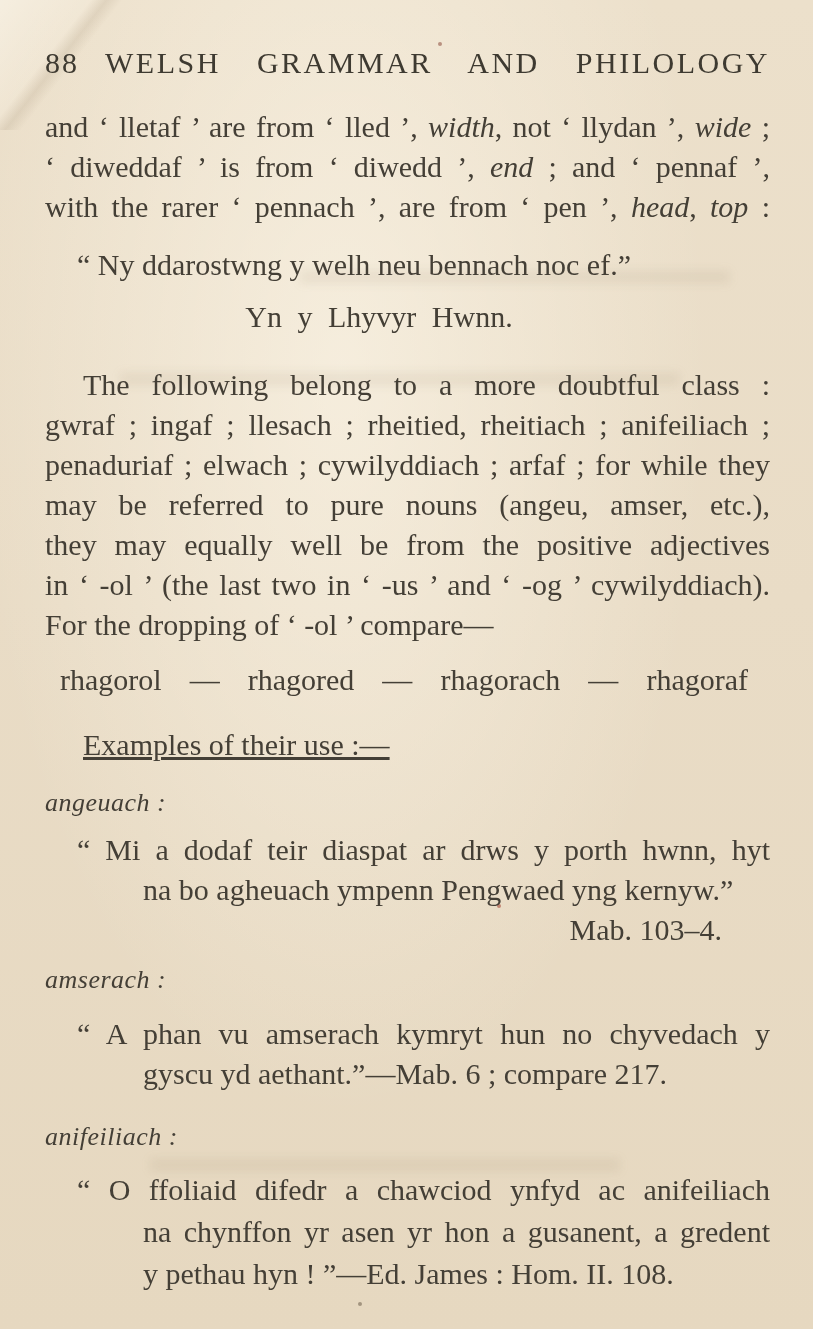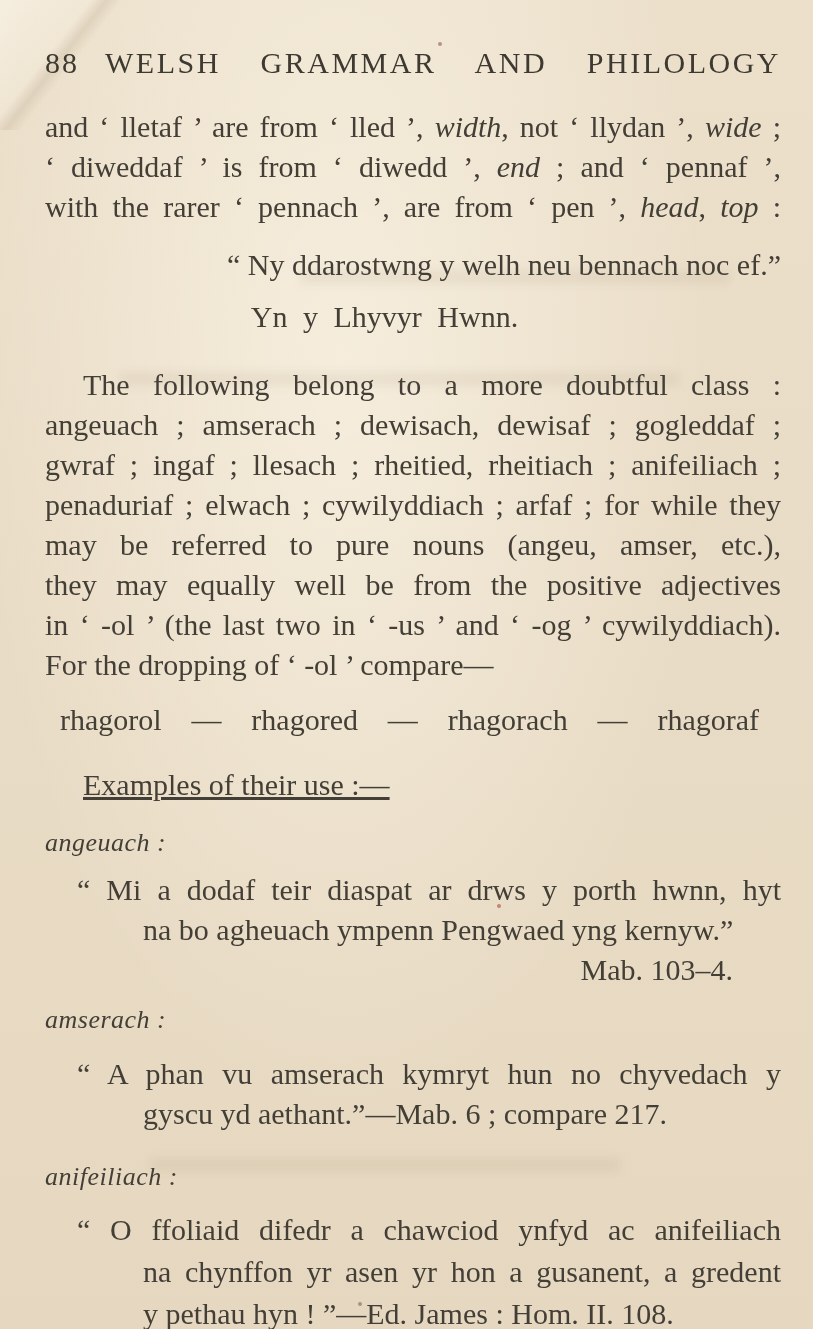--- a/index.html
+++ b/index.html
@@ -8,21 +8,21 @@
     position:relative;
     overflow:hidden;
     font-family:"Liberation Serif", serif;
     color:#443f36;
     background:
       radial-gradient(ellipse at 42% 28%, rgba(255,250,238,0.55) 0%, rgba(255,250,238,0) 55%),
       linear-gradient(180deg, #ece0cb 0%, #e9dcc6 45%, #e6d8c0 100%);
   }
   .page {
     position:absolute; inset:0;
-    padding:45px 32px 0 45px;
+    padding:45px 43px 0 45px;
     box-sizing:border-box;
   }
   
   .fold {
     position:absolute; top:0; left:0; width:165px; height:130px;
     background: linear-gradient(128deg,
       rgba(255,252,244,0.50) 0%,
       rgba(255,250,240,0.22) 34%,
       rgba(120,100,72,0.12) 40%,
       rgba(120,100,72,0.0) 46%);
@@ -42,21 +42,21 @@
     flex:1 1 auto; margin-left:26px; display:block;
     text-align:justify; text-align-last:justify;
     letter-spacing:2.5px;
   }
 
   .line { font-size:30px; line-height:40px; white-space:normal; }
   .j    { text-align:justify; text-align-last:justify; }
 
   .para1 { margin-top:26px; }
   .blockquote1 { margin-top:18px; }
-  .q-first   { padding-left:32px;text-align:right; }
+  .q-first   { padding-left:32px; }
   .q-cont    { padding-left:98px; }
   .attribution { text-align:center; padding-right:57px; word-spacing:8px; margin-top:12px; }
   .para2 { margin-top:28px; }
   .indent { text-indent:38px; }
   .gradation { margin-top:15px; padding-left:15px; padding-right:22px; }
   .examples-intro { margin-top:25px;text-decoration:underline; }
   .entry-heading { font-style:italic; font-size:26px; line-height:40px; letter-spacing:0.5px; }
   .eh1 { margin-top:18px; }
   .entry-quote1 { margin-top:7px; }
   .citation { text-align:right; padding-right:48px; }
@@ -90,21 +90,20 @@
     <div class="line j">with the rarer ‘ pennach ’, are from ‘ pen ’, <i>head</i>, <i>top</i> :</div>
   </div>
 
   <div class="blockquote1">
     <div class="line q-first">“ Ny ddarostwng y welh neu bennach noc ef.”</div>
     <div class="line attribution">Yn y Lhyvyr Hwnn.</div>
   </div>
 
   <div class="para2">
     <div class="line j indent">The following belong to a more doubtful class :</div>
-    <div class="line j">angeuach ; amserach ; dewisach, dewisaf ; gogleddaf ;</div>
     <div class="line j">gwraf ; ingaf ; llesach ; rheitied, rheitiach ; anifeiliach ;</div>
     <div class="line j">penaduriaf ; elwach ; cywilyddiach ; arfaf ; for while they</div>
     <div class="line j">may be referred to pure nouns (angeu, amser, etc.),</div>
     <div class="line j">they may equally well be from the positive adjectives</div>
     <div class="line j">in ‘ -ol ’ (the last two in ‘ -us ’ and ‘ -og ’ cywilyddiach).</div>
     <div class="line">For the dropping of ‘ -ol ’ compare—</div>
   </div>
 
   <div class="line j gradation">rhagorol — rhagored — rhagorach — rhagoraf</div>
 

